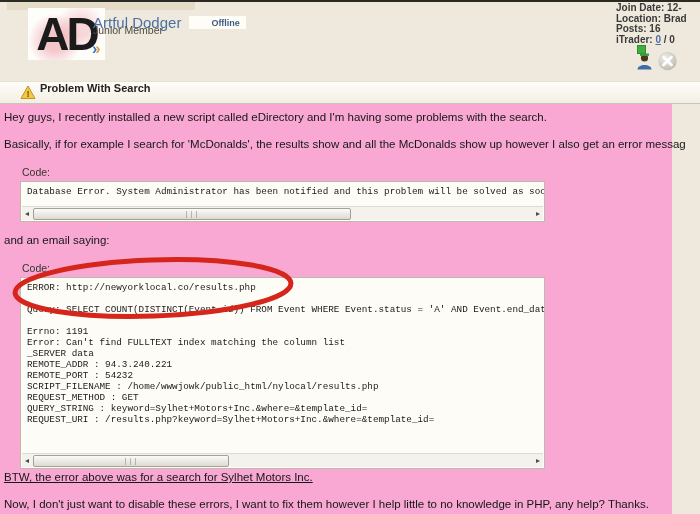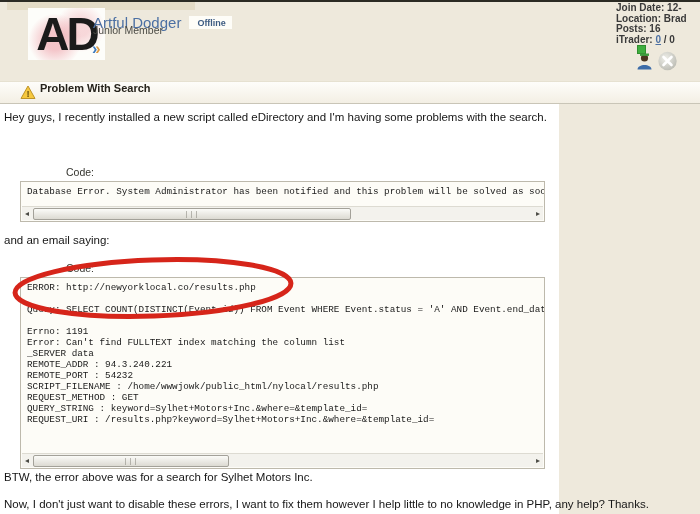--- a/index.html
+++ b/index.html
@@ -12,43 +12,43 @@
   
   .avatar{left:28px;top:8px;width:77px;height:52px;display:flex;align-items:center;justify-content:center;
       background:
         radial-gradient(circle at 35% 62%, rgba(236,150,160,.55) 0 16%, rgba(236,150,160,0) 45%),
         radial-gradient(circle at 68% 38%, rgba(240,170,178,.45) 0 14%, rgba(240,170,178,0) 40%),
         #FDFDFA;
       font-weight:bold;font-size:46px;letter-spacing:-3px;color:#1B1B1B;}
   .user-line{left:93px;top:14px;white-space:nowrap;}
   .username{font-size:15px;color:#4C70A3;cursor:pointer;}
   .offline-badge{display:inline-block;margin-left:8px;background:#FEFDF8;color:#3E5C82;
-      font-size:9px;font-weight:bold;padding:2px 6px 1px 8px;vertical-align:2px;}
+      font-size:9px;font-weight:bold;padding:2px 6px 1px 22px;vertical-align:2px;}
   .user-title{left:93px;top:24px;font-size:10.5px;color:#4A4A44;}
   .chevrons{left:92px;top:40px;font-size:16px;font-weight:900;letter-spacing:-2px;cursor:pointer;}
   .chev-blue{color:#3C79BE;}
   .chev-orange{color:#DC9A44;}
 
   .stats{left:616px;top:3px;font-size:10px;line-height:10.7px;color:#3A3A3A;white-space:nowrap;font-weight:bold;}
   .stats a{color:#4C70A3;text-decoration:underline;cursor:pointer;}
   .green-dot{left:637px;top:45px;width:7px;height:7px;background:#3FAE3F;border:1px solid #2F8F2F;}
   .person-icon{left:636px;top:53px;cursor:pointer;}
   .orb-icon{left:657px;top:51px;cursor:pointer;}
 
   
   .titlebar{left:0;top:81px;width:700px;height:21px;
       background:linear-gradient(#FEFDFA,#F3EFE4);
       border-top:1px solid #E6E1D1;border-bottom:1px solid #C9C5B7;}
   .warn-icon{position:absolute;left:20px;top:3px;}
   .post-title{position:absolute;left:40px;top:0;font-size:11px;font-weight:bold;color:#26231C;}
 
   
-  .content{left:0;top:104px;width:559px;height:410px;background:#ffffff;}
+  .content{left:0;top:104px;width:672px;height:410px;background:#f9a8d4;}
   .para{position:absolute;left:4px;font-size:11.5px;white-space:nowrap;color:#161616;}
-  .code-label{position:absolute;left:22px;font-size:10.5px;color:#35352F;margin-left:44px;}
+  .code-label{position:absolute;left:22px;font-size:10.5px;color:#35352F;}
   .code-box{position:absolute;left:20px;width:523px;background:#FDFCF7;border:1px solid #BDB9AC;overflow:hidden;}
   .code-box pre{margin:0;position:absolute;left:6px;top:4px;
       font-family:"Liberation Mono",monospace;font-size:9.3px;line-height:11px;color:#1A1A1A;white-space:pre;}
   .hscroll{position:absolute;left:1px;right:1px;bottom:1px;height:13px;background:#F3F2ED;
       border-top:1px solid #DDDBD2;}
   .scroll-arrow{position:absolute;top:0;height:13px;line-height:13px;font-size:8px;color:#4A4A44;cursor:pointer;}
   .scroll-arrow.left{left:3px;}
   .scroll-arrow.right{right:3px;}
   .scroll-thumb{position:absolute;top:1px;height:10px;left:11px;border:1px solid #A3A199;border-radius:2px;
       background:linear-gradient(#FBFBF8,#DCDAD2);cursor:pointer;
@@ -59,21 +59,21 @@
   .box1{top:77px;height:39px;}
   .box2{top:173px;height:190px;}
 
   .red-ellipse{position:absolute;left:6px;top:149px;pointer-events:none;}
 
   .p1{top:7px;}
   .p2{top:34px;}
   .cl1{top:62px;}
   .p3{top:130px;}
   .cl2{top:158px;}
-  .p4{top:367px;}
+  .p4{top:367px;text-decoration:underline;}
   .p5{top:394px;}
 </style>
 </head>
 <body>
 
 <div class="page">
   <div class="abs top-line"></div>
   <div class="abs top-strip"></div>
 
   <div class="abs avatar">AD</div>
@@ -116,20 +116,21 @@
       <svg width="16" height="15" viewBox="0 0 16 15">
         <polygon points="8,1 15,13.5 1,13.5" fill="#F6C83E" stroke="#BE9428" stroke-width="1"></polygon>
         <text x="8" y="12" text-anchor="middle" font-size="9.5" font-weight="bold" fill="#6B5410">!</text>
       </svg>
     </span>
     <span class="post-title">Problem With Search</span>
   </div>
 
   <div class="abs content">
     <div class="para p1">Hey guys, I recently installed a new script called eDirectory and I'm having some problems with the search.</div>
+    <div class="para p2">Basically, if for example I search for 'McDonalds', the results show and all the McDonalds show up however I also get an error messag</div>
 
     <div class="code-label cl1">Code:</div>
     <div class="code-box box1">
       <pre>Database Error. System Administrator has been notified and this problem will be solved as soon</pre>
       <div class="hscroll">
         <span class="scroll-arrow left">◂</span>
         <div class="scroll-thumb thumb1">|||</div>
         <span class="scroll-arrow right">▸</span>
       </div>
     </div>

